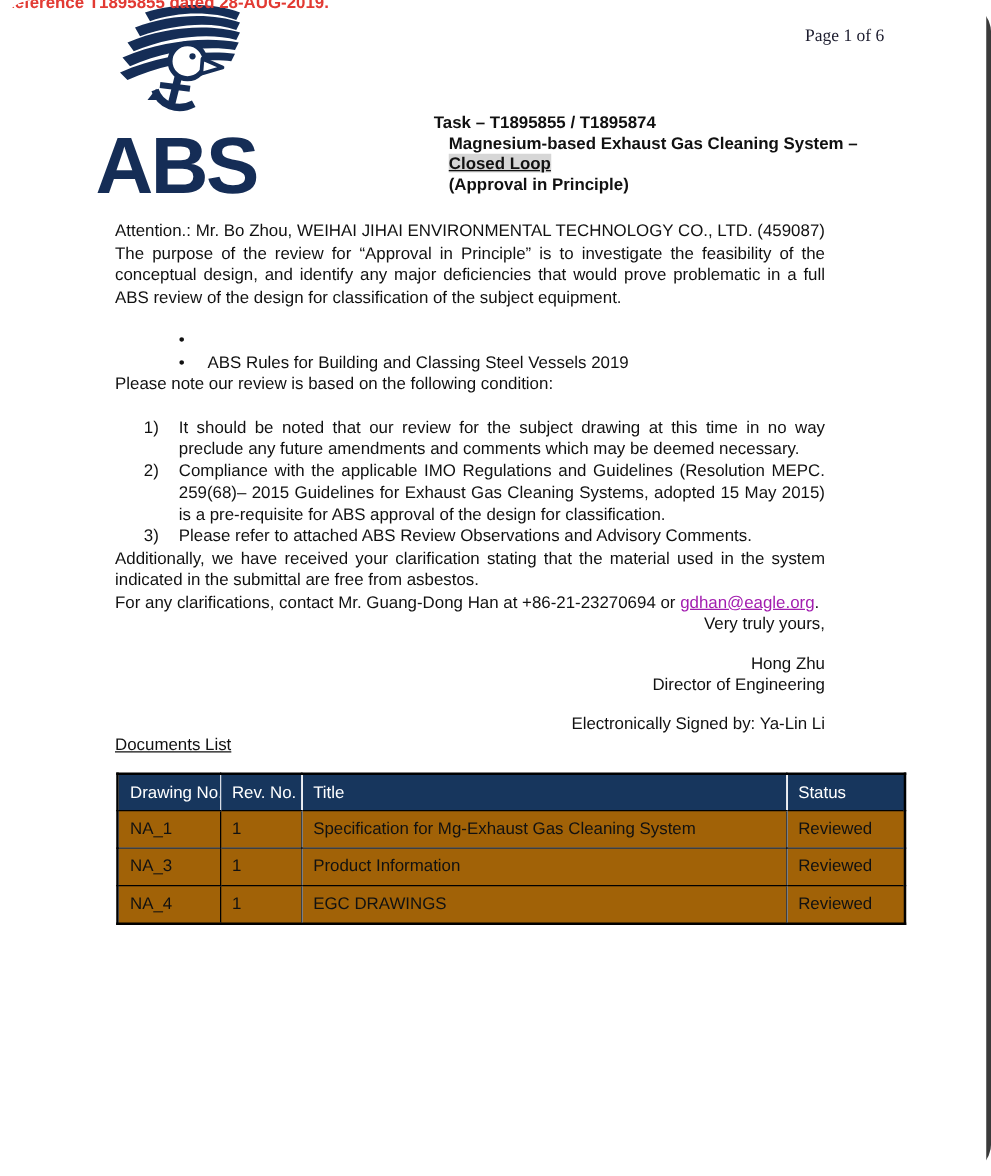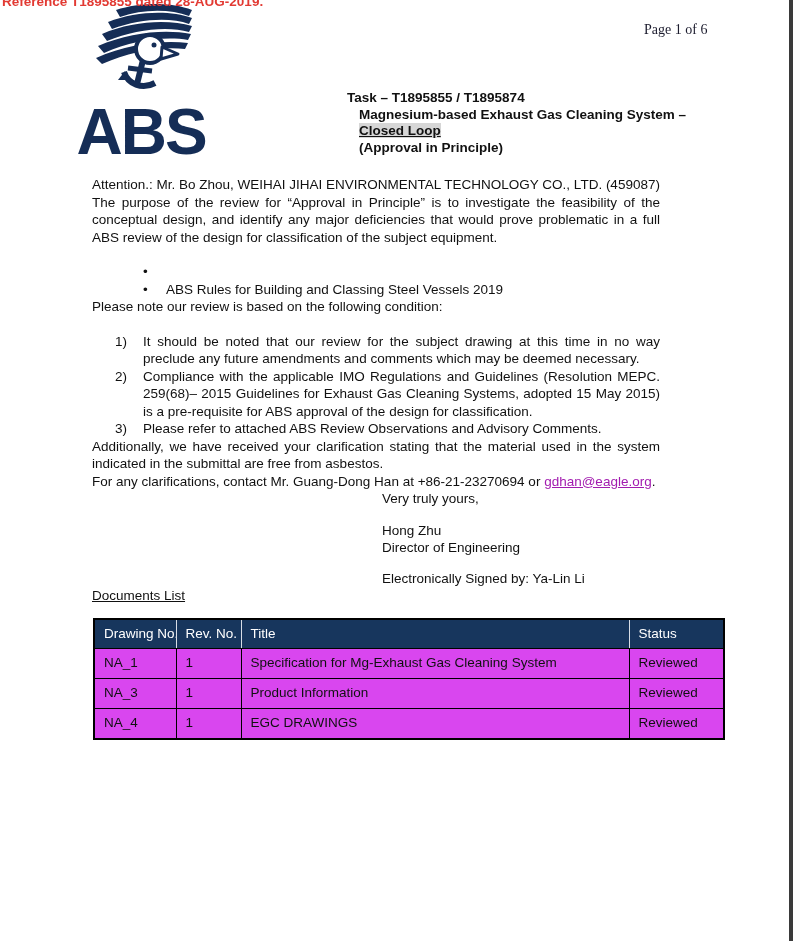--- a/index.html
+++ b/index.html
@@ -1,20 +1,20 @@
 <!DOCTYPE html>
 <html><head>
 <meta charset="utf-8">
 <style>
   html,body{margin:0;padding:0;}
   body{
     width:793px;height:941px;overflow:hidden;background:#ffffff;
     font-family:"Liberation Sans", sans-serif;color:#111;position:relative;
   }
-  .page{position:relative;width:793px;height:941px;background:#fff;overflow:hidden;}
+  .page{position:relative;width:793px;height:941px;background:#fff;overflow:hidden;border-radius:27px;}
 
   
   .ref-line{
     position:absolute;top:-6px;left:2px;z-index:6;white-space:nowrap;
     font-size:13.5px;font-weight:bold;color:#e23a33;
   }
   .logo{position:absolute;top:2px;left:88px;display:flex;align-items:center;z-index:1;flex-direction:column;}
   .logo-text{
     font-size:64px;font-weight:bold;color:#152d56;letter-spacing:-2px;
     line-height:84px;margin-left:-12px;
@@ -37,36 +37,36 @@
   }
   .content p{margin:0;}
   .justify{text-align:justify;}
   .mt{margin-top:17px;}
   .bullet-row{display:flex;padding-left:51px;}
   .bullet-dot{width:23px;flex:none;}
   .num-row{display:flex;}
   .num-col{width:28px;flex:none;margin-left:23px;}
   .num-text{flex:1;text-align:justify;}
   .email{color:#a21caf;cursor:pointer;margin-top:23px;}
-  .sig{margin-left:290px;}
+  .sig{margin-left:290px;text-align:right;}
   .docs-heading{margin-top:46px;text-decoration:underline;}
 
   
   table.docs{
     border-collapse:collapse;table-layout:fixed;width:630px;
     margin:13px 0 0 1px;border:2px solid #000;font-size:13.5px;
   }
   table.docs th{
     background:#17365d;color:#fff;font-weight:normal;text-align:left;
     height:28px;padding:0 0 0 9px;border-right:1px solid #d8dde6;
     border-bottom:1px solid #000;overflow:hidden;white-space:nowrap;
   }
   table.docs th:last-child{border-right:none;}
   table.docs td{
-    border:1px solid #000;height:29px;padding:0 0 0 9px;background:#d946ef;
+    border:1px solid #000;height:29px;padding:0 0 0 9px;background:#a16207;
     overflow:hidden;white-space:nowrap;
   }
 
   
   .right-edge{position:absolute;top:0;right:0;width:4px;height:941px;background:#3a3a3a;z-index:10;}
 </style>
 </head>
 <body>
 
 <div class="page">

